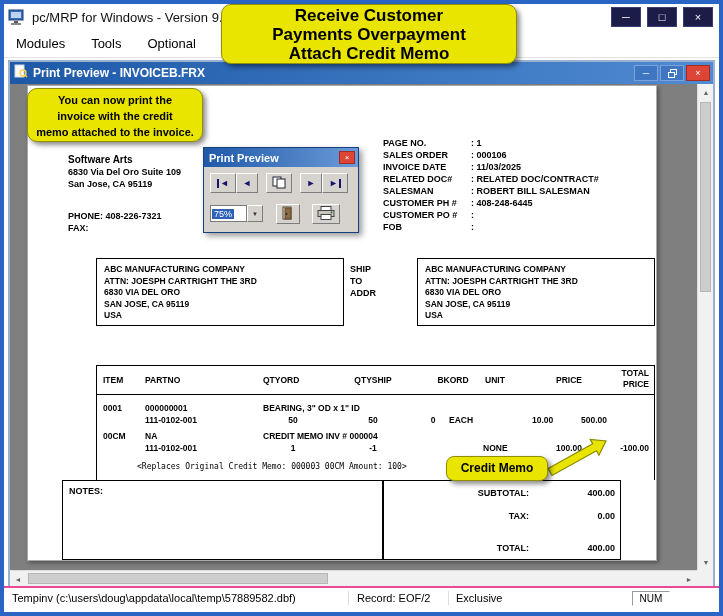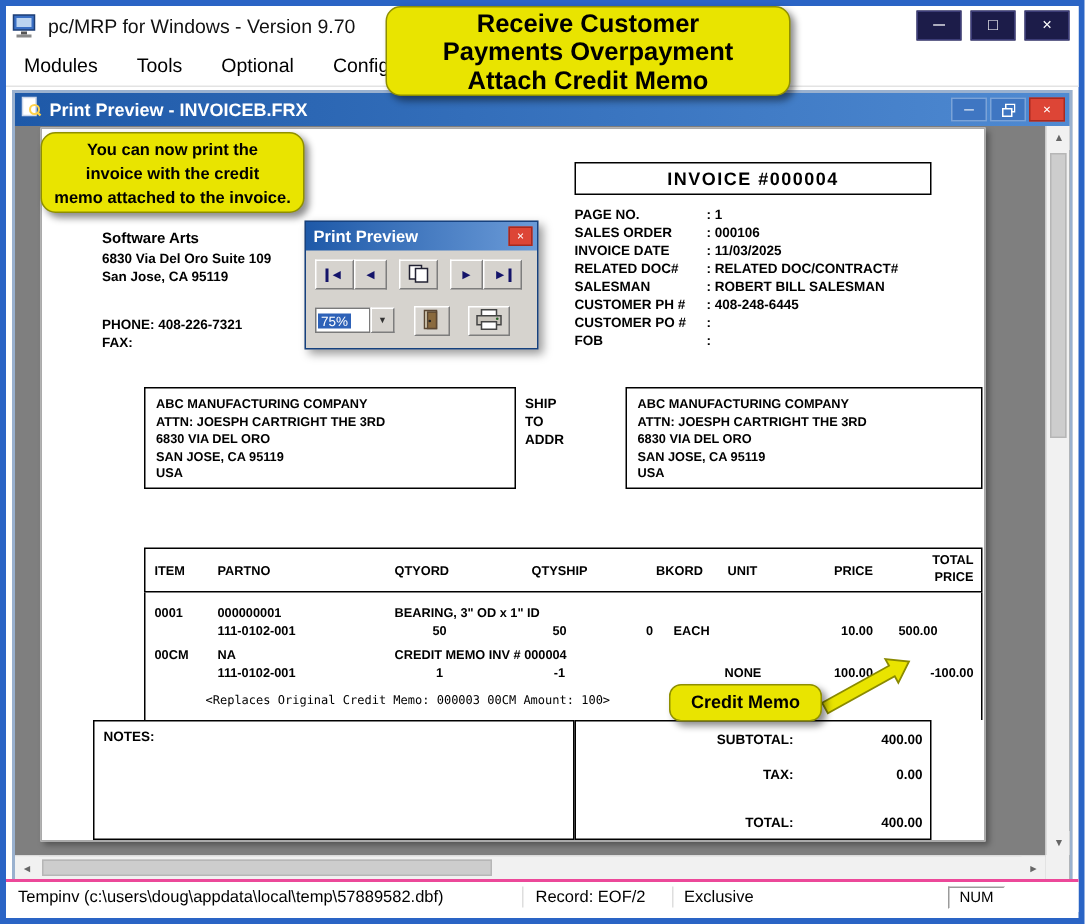--- a/index.html
+++ b/index.html
@@ -83,22 +83,22 @@
                border-top:2px solid #ec4899; font-size:11px; color:#000; }
   .sb-text { position:absolute; top:0; line-height:21px; white-space:nowrap; }
   .sb-sep { position:absolute; top:3px; bottom:3px; width:1px; background:#dedede; }
   .num-panel { position:absolute; left:628px; top:3px; width:38px; height:15px; border:1px solid;
                border-color:#9b9b9b #fff #fff #9b9b9b; font-size:10px;
                display:flex; align-items:center; justify-content:center; }
 
   
   .callout { position:absolute; background:#e9e400; border:1px solid #8f8f00; border-radius:10px;
              box-shadow:3px 3px 5px rgba(0,0,0,.45); color:#000; text-align:center; z-index:100; }
-  .callout-top { left:217px; top:0; width:270px; height:60px; font-size:17px; font-weight:bold;
-                 line-height:19px; padding-top:1px;margin-left:36px; }
+  .callout-top { left:217px; top:0; width:296px; height:60px; font-size:17px; font-weight:bold;
+                 line-height:19px; padding-top:1px; }
   .callout-left { left:23px; top:84px; width:176px; height:54px; font-size:11px; font-weight:bold;
                   line-height:16px; padding-top:3px; }
   .callout-credit { left:442px; top:452px; width:102px; height:25px; font-size:12px; font-weight:bold;
                     line-height:23px; border-radius:8px; }
   .callout-arrow { position:absolute; left:538px; top:428px; z-index:99; }
 </style>
 </head>
 <body>
 
 <div class="app">
@@ -146,21 +146,20 @@
           </svg>
         </div>
         <div class="pvbtn red">×</div>
       </div>
     </div>
 
     <div class="pv-content">
 
       <div class="page">
 
-        <div class="box" style="left:355px;top:22px;width:238px;height:22px;text-align:center;line-height:20px;font-size:12px;letter-spacing:1px">INVOICE #000004</div>
 
         <div class="abs t9" style="left:355px;top:51px;width:238px">
           <div><span class="il">PAGE NO.</span><span>: 1</span></div>
           <div><span class="il">SALES ORDER</span><span>: 000106</span></div>
           <div><span class="il">INVOICE DATE</span><span>: 11/03/2025</span></div>
           <div><span class="il">RELATED DOC#</span><span>: RELATED DOC/CONTRACT#</span></div>
           <div><span class="il">SALESMAN</span><span>: ROBERT BILL SALESMAN</span></div>
           <div><span class="il">CUSTOMER PH #</span><span>: 408-248-6445</span></div>
           <div><span class="il">CUSTOMER PO #</span><span>:</span></div>
           <div><span class="il">FOB</span><span>:</span></div>
@@ -213,22 +212,22 @@
         <div class="abs t85" style="left:34px;top:309px;width:559px;height:85px;border-left:1px solid #000;border-right:1px solid #000">
 
           <span class="abs" style="left:6px;top:8px">0001</span>
           <span class="abs" style="left:48px;top:8px">000000001</span>
           <span class="abs" style="left:166px;top:8px">BEARING, 3" OD x 1" ID</span>
           <span class="abs" style="left:48px;top:20px">111-0102-001</span>
           <span class="abs" style="left:166px;top:20px;width:60px;text-align:center">50</span>
           <span class="abs" style="left:246px;top:20px;width:60px;text-align:center">50</span>
           <span class="abs" style="left:316px;top:20px;width:40px;text-align:center">0</span>
           <span class="abs" style="left:352px;top:20px">EACH</span>
-          <span class="abs" style="left:435px;top:20px;width:50px;text-align:right">10.00</span>
-          <span class="abs" style="left:468px;top:20px;width:60px;text-align:right">500.00</span>
+          <span class="abs" style="left:435px;top:20px;width:50px;">10.00</span>
+          <span class="abs" style="left:484px;top:20px;width:60px;">500.00</span>
 
           <span class="abs" style="left:6px;top:36px">00CM</span>
           <span class="abs" style="left:48px;top:36px">NA</span>
           <span class="abs" style="left:166px;top:36px">CREDIT MEMO INV # 000004</span>
           <span class="abs" style="left:48px;top:48px">111-0102-001</span>
           <span class="abs" style="left:166px;top:48px;width:60px;text-align:center">1</span>
           <span class="abs" style="left:246px;top:48px;width:60px;text-align:center">-1</span>
           <span class="abs" style="left:386px;top:48px">NONE</span>
           <span class="abs" style="left:435px;top:48px;width:50px;text-align:right">100.00</span>
           <span class="abs" style="left:492px;top:48px;width:60px;text-align:right">-100.00</span>

